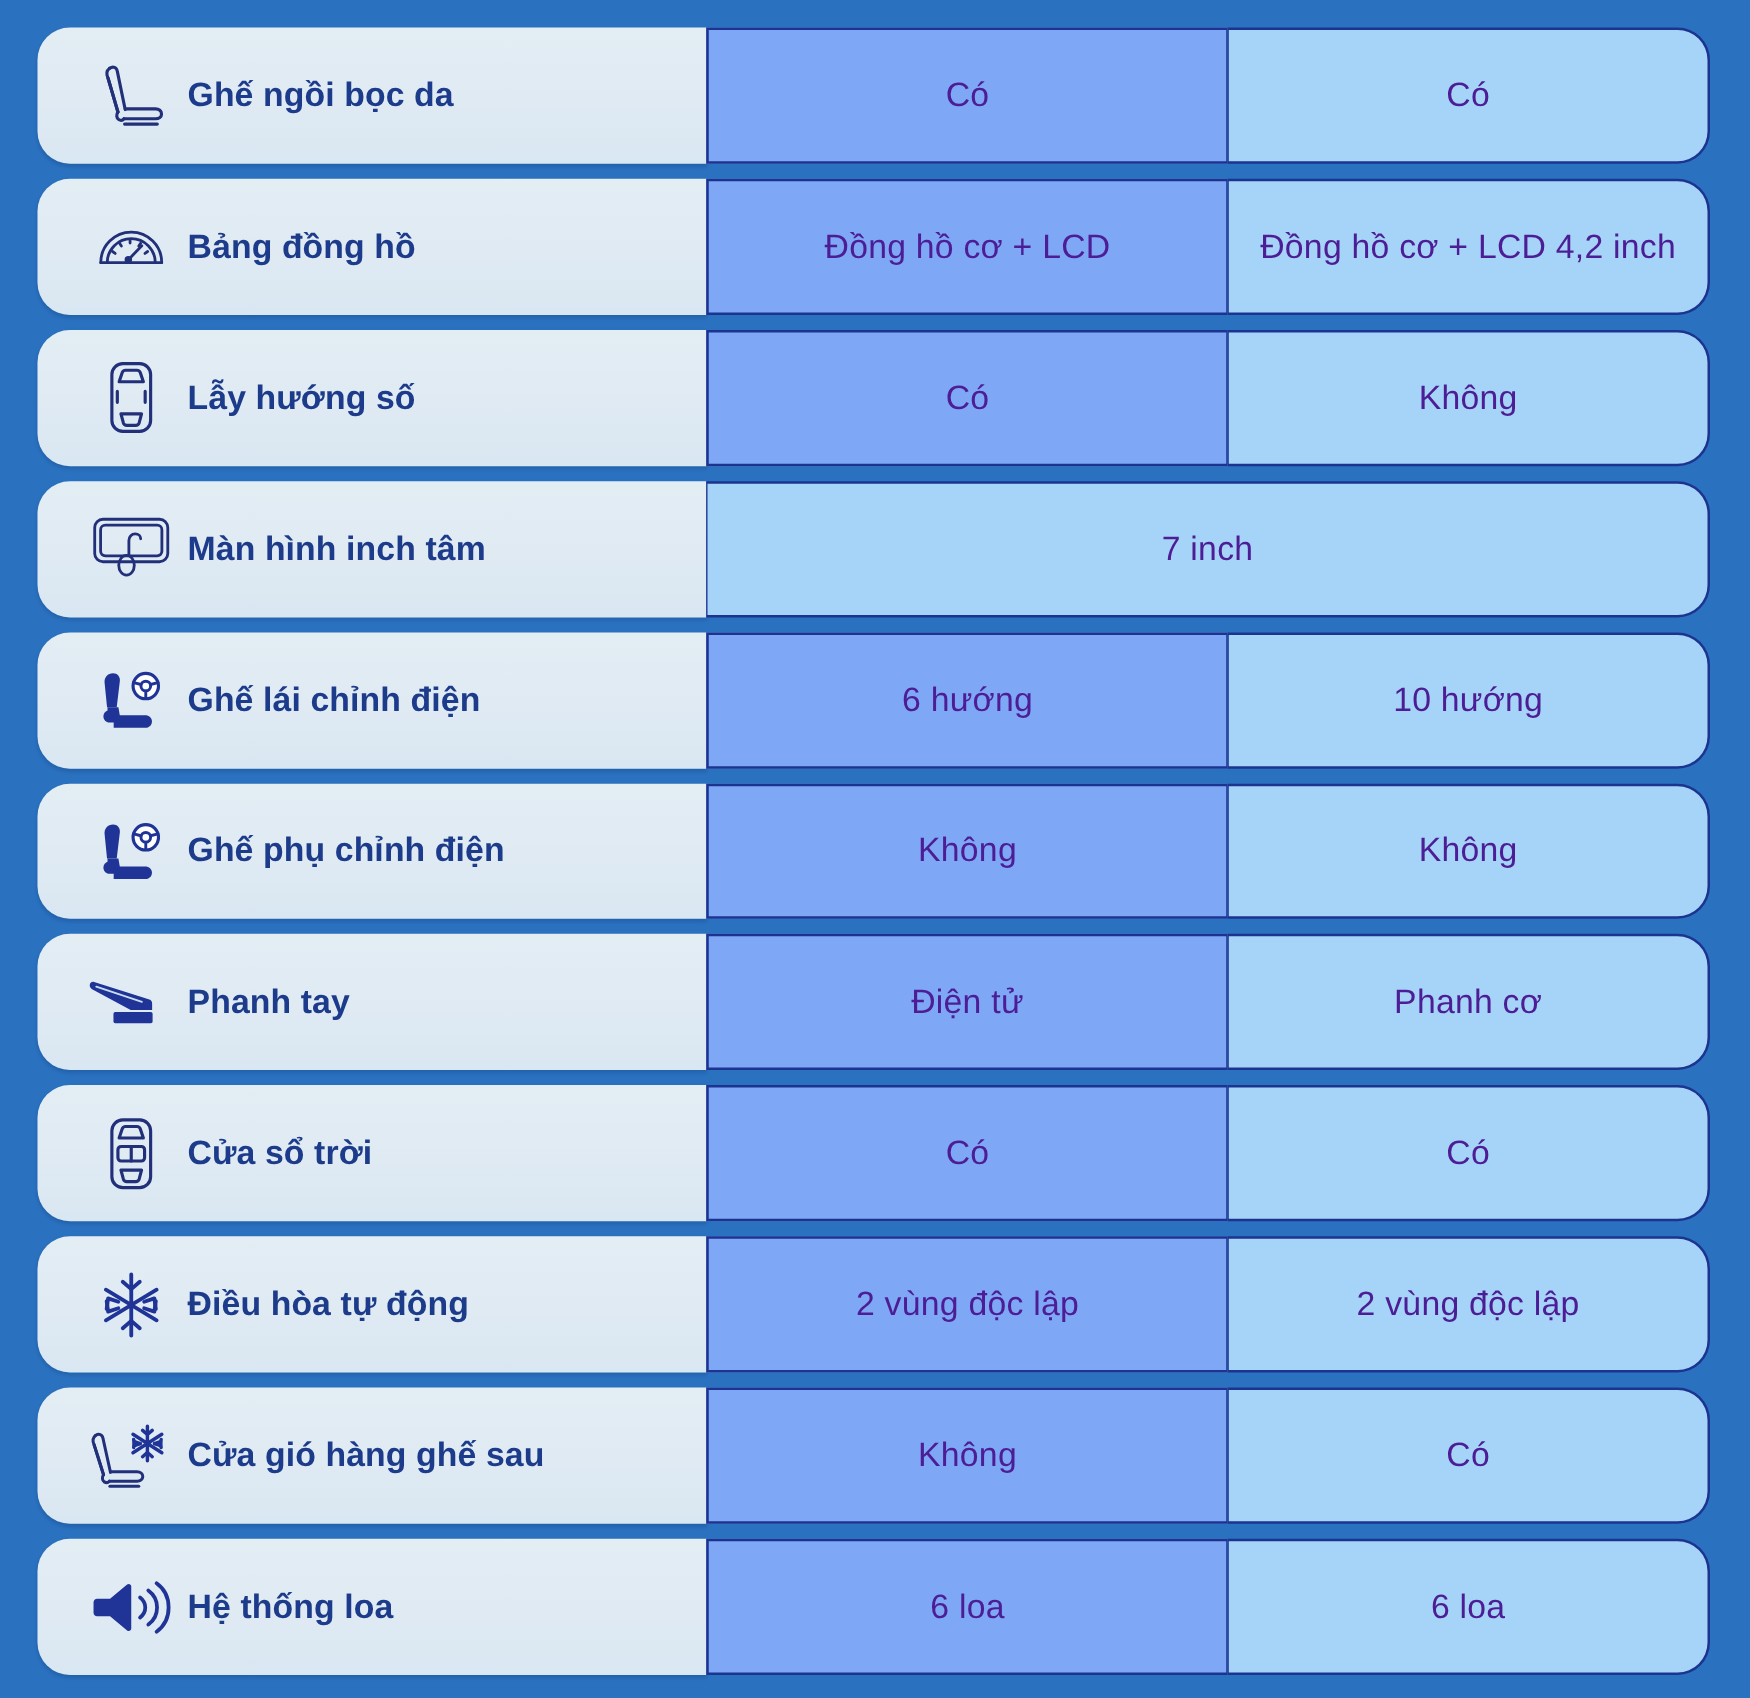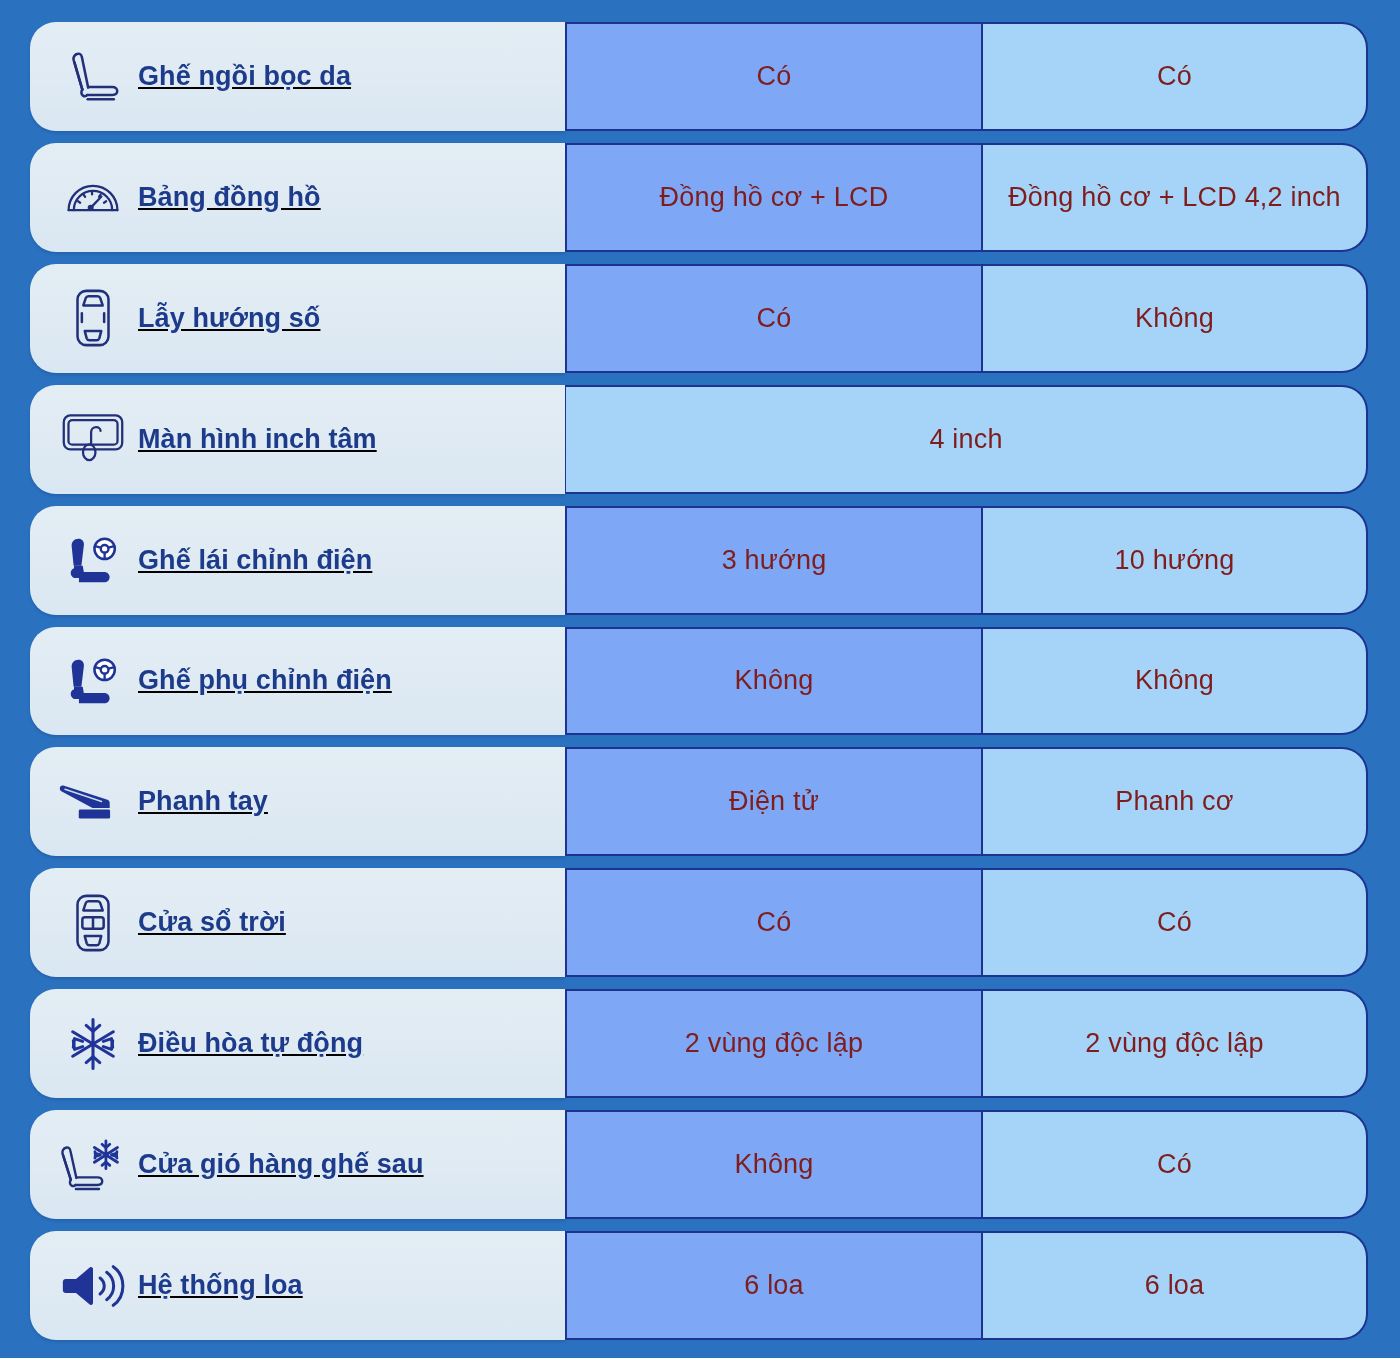--- a/index.html
+++ b/index.html
@@ -25,23 +25,22 @@
   }
   
   .c-feature{
     width:535px;
     flex:0 0 535px;
     margin-left:30px;
     box-sizing:border-box;
     background:linear-gradient(180deg,#e3edf4 0%,#dfeaf3 55%,#d9e7f2 100%);
     border-radius:26px 0 0 26px;
     display:flex;align-items:center;
-    padding-left:24px;
+    padding-left:36px;
     box-shadow:0 2px 3px rgba(10,30,80,.18);
-    text-decoration:underline;
   }
   
   .c-feature .ico{
     width:78px;flex:0 0 78px;
     height:72px;
     display:flex;align-items:center;justify-content:center;
     color:#22307a;
   }
   .c-feature .ico svg{display:block;}
   .c-feature .label{
@@ -70,21 +69,21 @@
     box-sizing:border-box;
     background:#a6d4f8;
     border:2px solid #1c3490;
     border-left-width:1px;
     border-radius:0 26px 26px 0;
     display:flex;align-items:center;justify-content:center;
     text-align:center;
   }
   .val{
     font-size:27px;
-    color:#7f1d1d;
+    color:#4c1d95;
     font-weight:400;
     letter-spacing:.2px;
     padding:0 10px;
     white-space:nowrap;
   }
 </style>
 </head>
 <body>
 
 <div id="table">
@@ -155,41 +154,41 @@
           <svg width="66" height="56" viewBox="0 0 70 58" fill="none" stroke="#22307a" stroke-width="2.4" stroke-linecap="round" stroke-linejoin="round">
       <rect x="4" y="4" width="62" height="36" rx="7"></rect>
       <rect x="9" y="9" width="52" height="26" rx="4"></rect>
       <path d="M33 34V22c0-3.2 2.4-5.6 5.4-5.6 2.6 0 4.6 1.8 4.6 4.1"></path>
       <ellipse cx="31" cy="43" rx="6.6" ry="8.4"></ellipse>
     </svg>
         </span>
         <span class="label">Màn hình inch tâm</span>
       </div>
       <div class="c-b">
-        <span class="val">4 inch</span>
+        <span class="val">7 inch</span>
       </div>
     </div>
     <div class="row">
       <div class="c-feature">
         <span class="ico">
           <svg width="62" height="62" viewBox="0 0 64 64" fill="none">
       <g fill="#1f3496">
         <path d="M17 10c3.6 0 6 2.8 5.6 6.4L20 38h-8l-2-20c-.5-4.6 2.6-8 7-8z"></path>
         <path d="M12.4 38h9l1.2 7c.5 3-1.6 5.6-4.6 5.6H14c-2.8 0-5-2.4-5-5.2 0-2.2 1.3-4 3.4-4.8z"></path>
         <path d="M17.5 44.5h26c3.2 0 5.6 2.2 5.6 5.2s-2.4 5.3-5.6 5.3h-26z"></path>
       </g>
       <circle cx="44" cy="20.5" r="10.5" fill="#fff" stroke="#1f3496" stroke-width="2.6"></circle>
       <circle cx="44" cy="20.5" r="4" fill="none" stroke="#1f3496" stroke-width="2.4"></circle>
       <path d="M44 24.5v6.3M40.1 19.2l-6.1-1.6M47.9 19.2l6.1-1.6" stroke="#1f3496" stroke-width="2.4" stroke-linecap="round"></path>
     </svg>
         </span>
         <span class="label">Ghế lái chỉnh điện</span>
       </div>
       <div class="c-a">
-        <span class="val">3 hướng</span>
+        <span class="val">6 hướng</span>
       </div>
       <div class="c-b">
         <span class="val">10 hướng</span>
       </div>
     </div>
     <div class="row">
       <div class="c-feature">
         <span class="ico">
           <svg width="62" height="62" viewBox="0 0 64 64" fill="none">
       <g fill="#1f3496">

